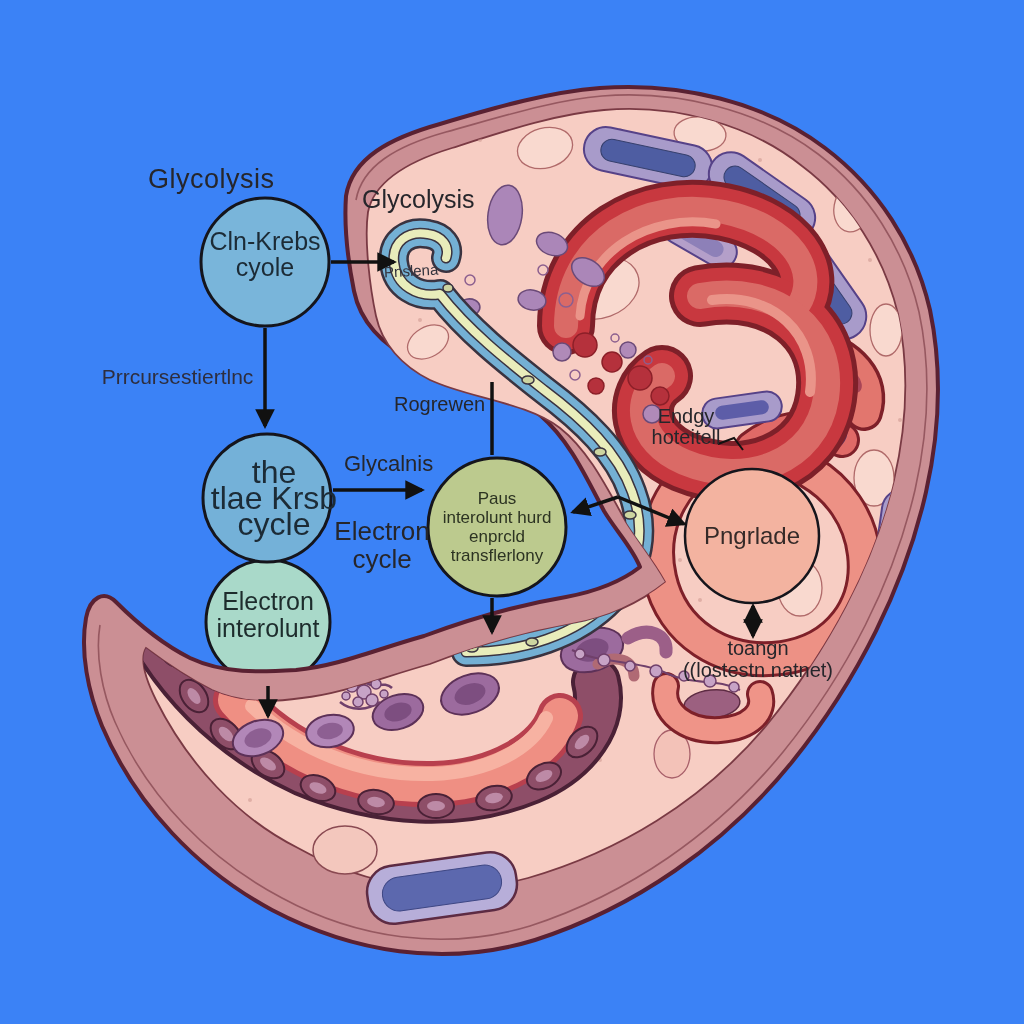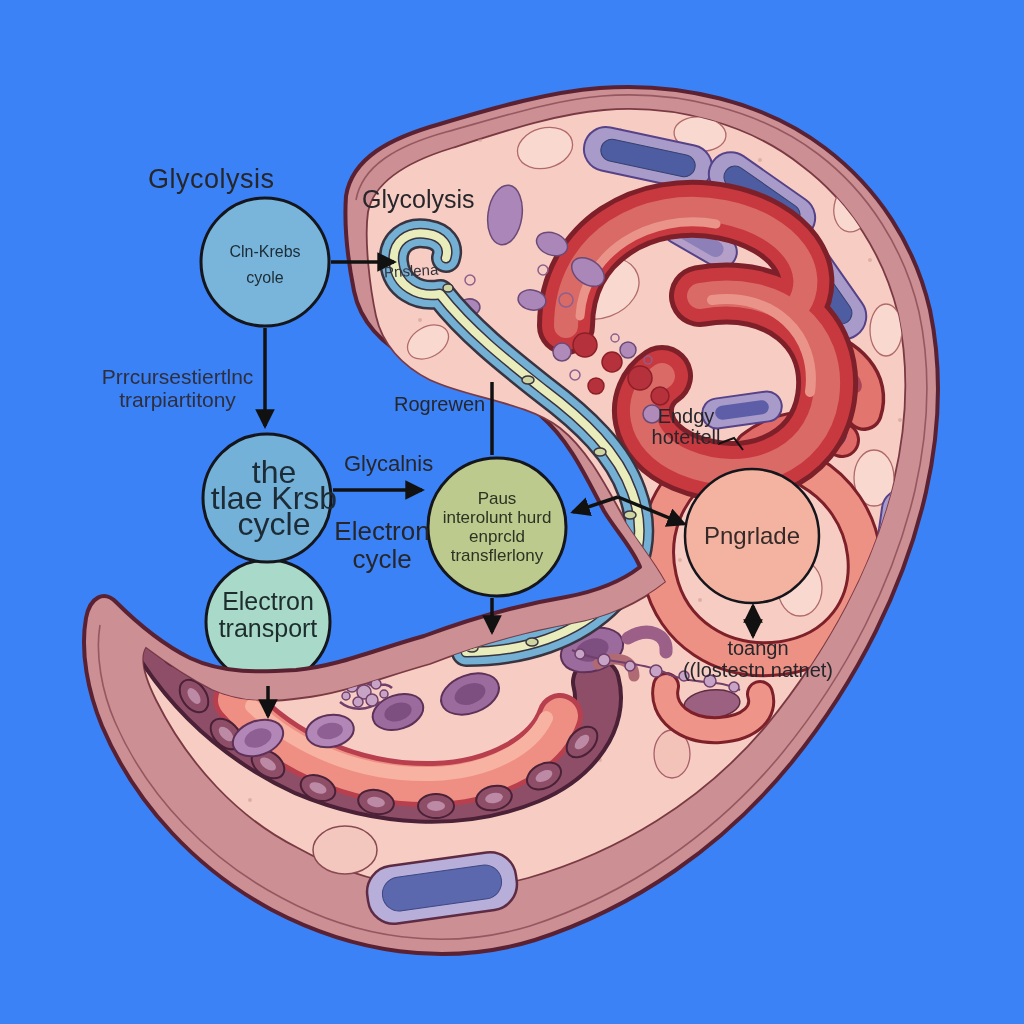--- a/index.html
+++ b/index.html
@@ -314,21 +314,20 @@
 </svg>
 
 <div class="lbl" style="left:148px;top:164px;font-size:27px;font-weight:500;letter-spacing:.5px;">Glycolysis</div>
 
 <div class="lbl" style="left:362px;top:185px;font-size:25px;font-weight:500;">Glycolysis</div>
 
 <div class="lbl" style="left:384px;top:262px;font-size:15px;transform:rotate(-3deg);color:#33333d;">Pnslena</div>
 
 <div class="lbl center" style="left:75px;top:358px;width:205px;font-size:21px;line-height:22.5px;color:#2e2e3e;margin-top:8px;">
   <div>Prrcursestiertlnc</div>
-  <div>trarpiartitony</div>
 </div>
 
 <div class="lbl" style="left:387px;top:393px;font-size:20px;margin-left:7px;">Rogrewen</div>
 
 <div class="lbl center" style="left:638px;top:406px;width:96px;font-size:20px;line-height:21px;">
   <div>Endgy</div>
   <div>hoteitell</div>
 </div>
 
 <div class="lbl" style="left:344px;top:451px;font-size:22px;">Glycalnis</div>
@@ -336,34 +335,34 @@
 <div class="lbl center" style="left:322px;top:517px;width:120px;font-size:26px;line-height:28px;">
   <div>Electron</div>
   <div>cycle</div>
 </div>
 
 <div class="lbl center" style="left:660px;top:638px;width:196px;font-size:20px;line-height:21.5px;">
   <div>toangn</div>
   <div>((lostestn natnet)</div>
 </div>
 
-<div class="node-label" style="left:201px;top:201px;width:128px;height:128px;font-size:16px;line-height:26px;color:#1c2b36;">
+<div class="node-label" style="left:201px;top:190px;width:128px;height:128px;font-size:25px;line-height:26px;color:#1c2b36;">
   <div>Cln-Krebs</div>
   <div>cyole</div>
 </div>
 
 <div class="node-label" style="left:210px;top:434px;width:128px;height:128px;font-size:32px;line-height:26px;color:#1c2b36;">
   <div>the</div>
   <div>tlae Krsb</div>
   <div>cycle</div>
 </div>
 
 <div class="node-label" style="left:206px;top:560px;width:124px;height:110px;font-size:25px;line-height:27px;color:#1d2c2c;">
   <div>Electron</div>
-  <div>transport</div>
+  <div>interolunt</div>
 </div>
 
 <div class="node-label" style="left:685px;top:469px;width:134px;height:134px;font-size:24px;color:#352a28;">
   <div>Pngrlade</div>
 </div>
 
 <div class="node-label" style="left:428px;top:458px;width:138px;height:138px;font-size:17px;line-height:19px;color:#2c3322;">
   <div>Paus</div>
   <div>interolunt hurd</div>
   <div>enprcld</div>

